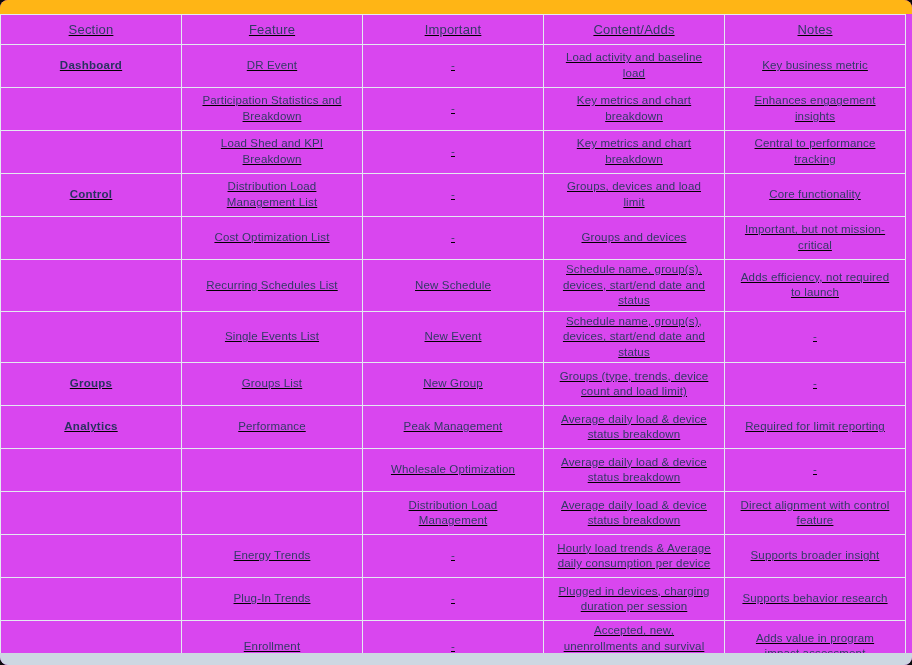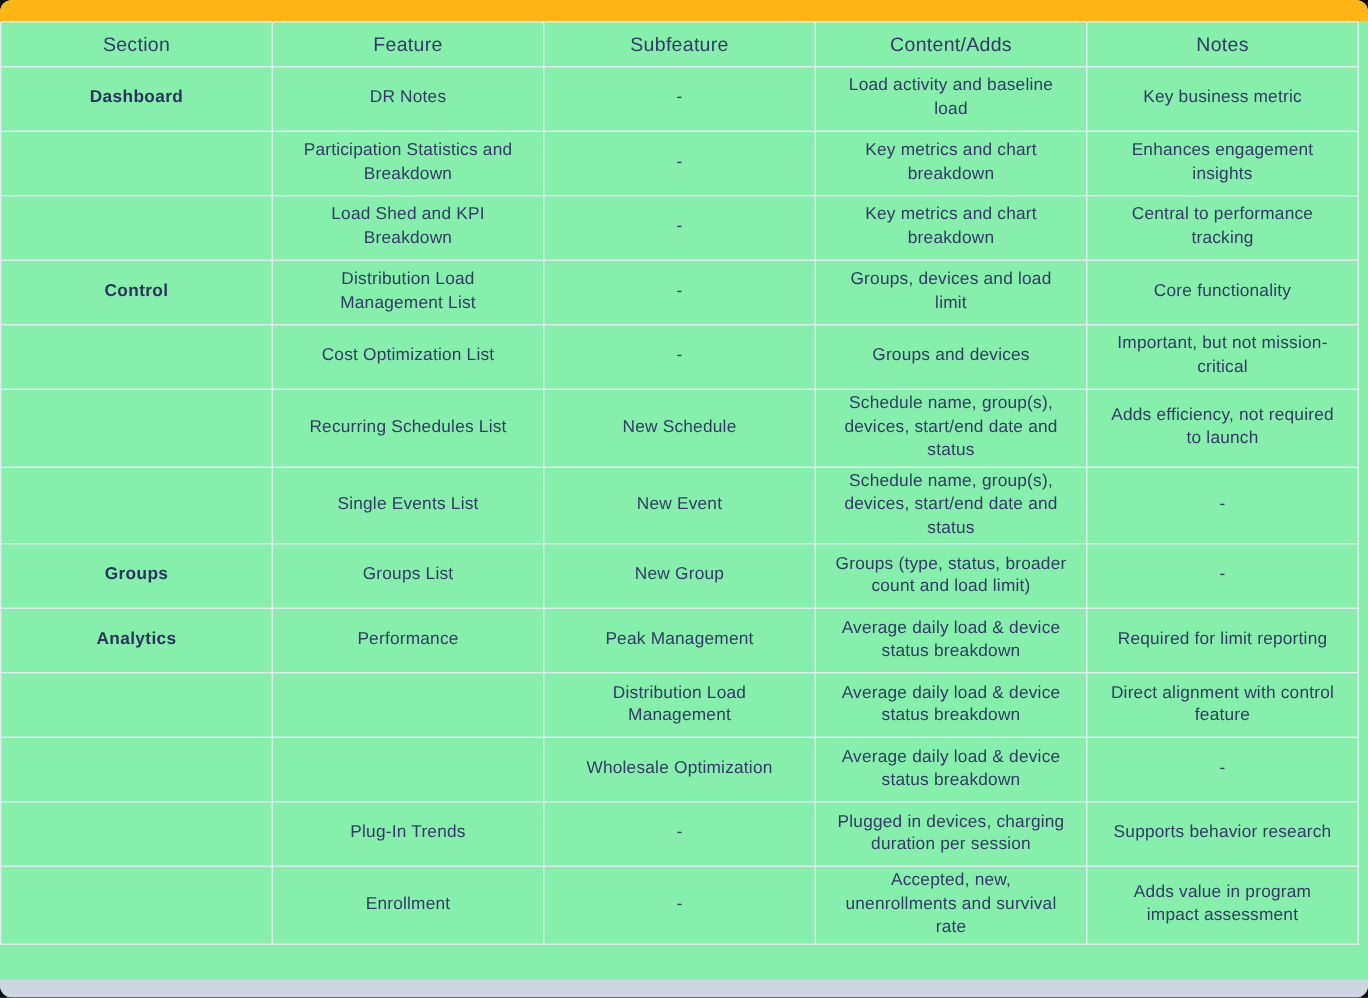--- a/index.html
+++ b/index.html
@@ -7,23 +7,24 @@
     padding: 0;
     background: #0b0b0d;
     font-family: "Liberation Sans", sans-serif;
   }
   .window {
     position: relative;
     width: 912px;
     height: 665px;
     border-radius: 8px;
     overflow: hidden;
-    background: #86efac;
+    background: #d946ef;
     display: flex;
     flex-direction: column;
+    text-decoration: underline;
   }
   .top-bar {
     height: 14px;
     width: 100%;
     background: var(--accent, #FFB515);
     flex: 0 0 auto;
   }
   .table-area {
     flex: 1 1 auto;
     overflow: hidden;
@@ -81,29 +82,29 @@
         <col>
           <col>
           <col>
           <col>
           <col>
       </colgroup>
       <thead>
         <tr>
             <th>Section</th>
             <th>Feature</th>
-            <th>Subfeature</th>
+            <th>Important</th>
             <th>Content/Adds</th>
             <th>Notes</th>
           </tr>
       </thead>
       <tbody>
           <tr>
             <td class="section-cell has-value">Dashboard</td>
-            <td>DR Notes</td>
+            <td>DR Event</td>
             <td>-</td>
             <td>Load activity and baseline load</td>
             <td>Key business metric</td>
           </tr>
           <tr>
             <td class="section-cell"></td>
             <td>Participation Statistics and Breakdown</td>
             <td>-</td>
             <td>Key metrics and chart breakdown</td>
             <td>Enhances engagement insights</td>
@@ -140,43 +141,50 @@
             <td class="section-cell"></td>
             <td>Single Events List</td>
             <td>New Event</td>
             <td>Schedule name, group(s), devices, start/end date and status</td>
             <td>-</td>
           </tr>
           <tr>
             <td class="section-cell has-value">Groups</td>
             <td>Groups List</td>
             <td>New Group</td>
-            <td>Groups (type, status, broader count and load limit)</td>
+            <td>Groups (type, trends, device count and load limit)</td>
             <td>-</td>
           </tr>
           <tr>
             <td class="section-cell has-value">Analytics</td>
             <td>Performance</td>
             <td>Peak Management</td>
             <td>Average daily load &amp; device status breakdown</td>
             <td>Required for limit reporting</td>
           </tr>
           <tr>
             <td class="section-cell"></td>
             <td></td>
+            <td>Wholesale Optimization</td>
+            <td>Average daily load &amp; device status breakdown</td>
+            <td>-</td>
+          </tr>
+          <tr>
+            <td class="section-cell"></td>
+            <td></td>
             <td>Distribution Load Management</td>
             <td>Average daily load &amp; device status breakdown</td>
             <td>Direct alignment with control feature</td>
           </tr>
           <tr>
             <td class="section-cell"></td>
-            <td></td>
-            <td>Wholesale Optimization</td>
-            <td>Average daily load &amp; device status breakdown</td>
-            <td>-</td>
+            <td>Energy Trends</td>
+            <td>-</td>
+            <td>Hourly load trends &amp; Average daily consumption per device</td>
+            <td>Supports broader insight</td>
           </tr>
           <tr>
             <td class="section-cell"></td>
             <td>Plug-In Trends</td>
             <td>-</td>
             <td>Plugged in devices, charging duration per session</td>
             <td>Supports behavior research</td>
           </tr>
           <tr>
             <td class="section-cell"></td>

